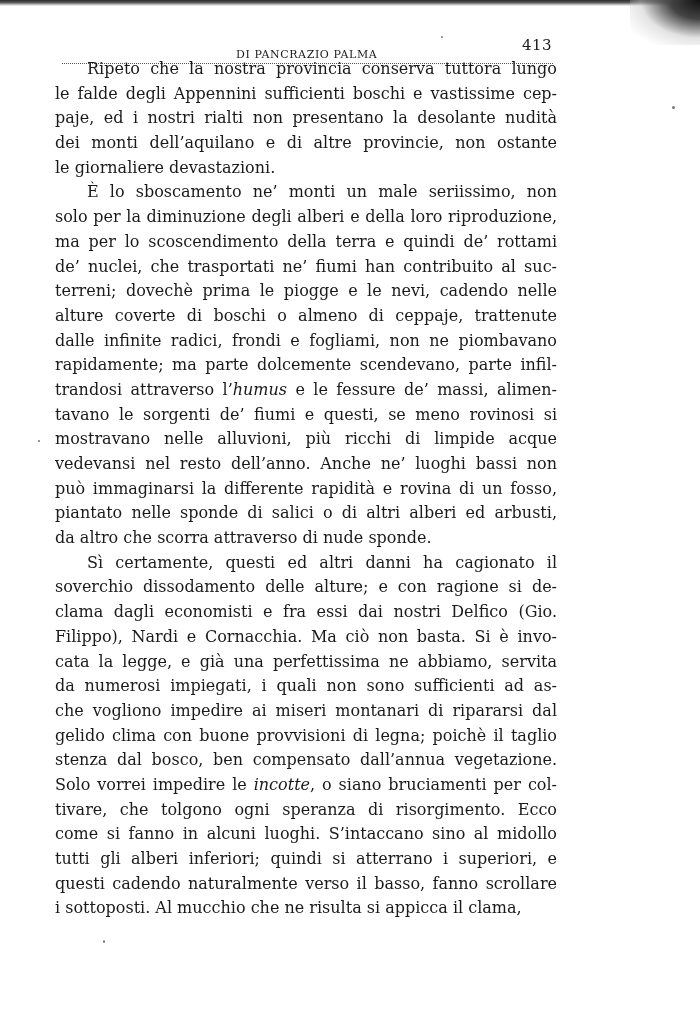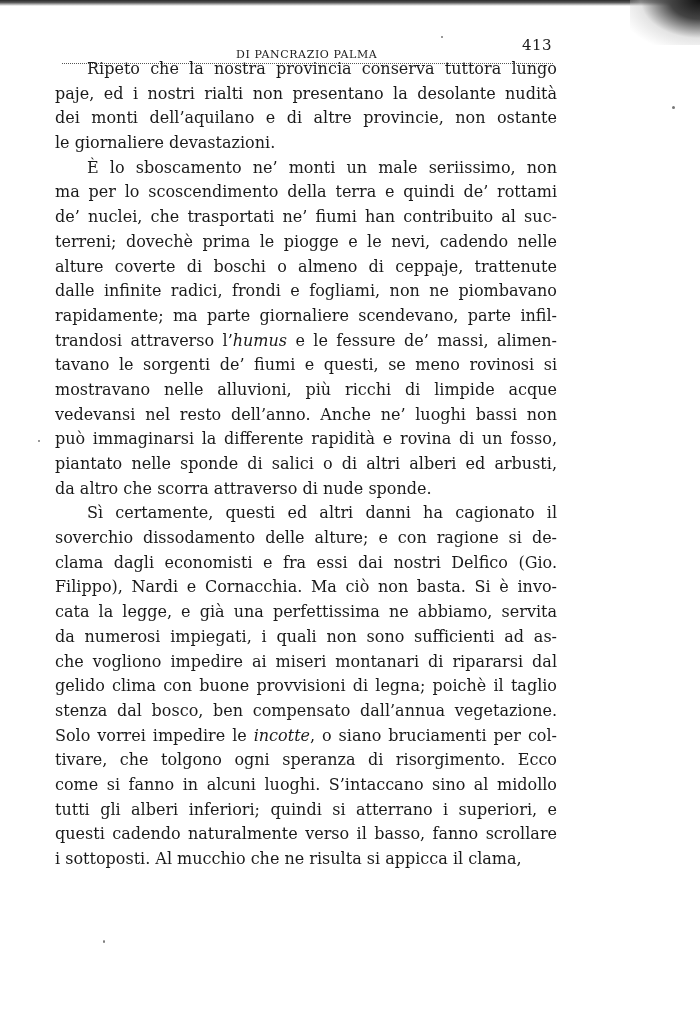--- a/index.html
+++ b/index.html
@@ -54,32 +54,34 @@
 
 <div class="running-head">
   <span class="running-title">DI PANCRAZIO PALMA</span>
   <span class="page-number">413</span>
 </div>
 <div class="rule"></div>
 
 <div class="body-text">
   <div class="paragraph">
       <span class="line indent">Ripeto che la nostra provincia conserva tuttora lungo</span>
+      <span class="line">le falde degli Appennini sufficienti boschi e vastissime cep-</span>
       <span class="line">paje, ed i nostri rialti non presentano la desolante nudità</span>
       <span class="line">dei monti dell’aquilano e di altre provincie, non ostante</span>
       <span class="line last">le giornaliere devastazioni.</span>
     </div>
   <div class="paragraph">
       <span class="line indent">È lo sboscamento ne’ monti un male seriissimo, non</span>
+      <span class="line">solo per la diminuzione degli alberi e della loro riproduzione,</span>
       <span class="line">ma per lo scoscendimento della terra e quindi de’ rottami</span>
       <span class="line">de’ nuclei, che trasportati ne’ fiumi han contribuito al suc-</span>
       <span class="line">terreni; dovechè prima le piogge e le nevi, cadendo nelle</span>
       <span class="line">alture coverte di boschi o almeno di ceppaje, trattenute</span>
       <span class="line">dalle infinite radici, frondi e fogliami, non ne piombavano</span>
-      <span class="line">rapidamente; ma parte giornaliere scendevano, parte infil-</span>
+      <span class="line">rapidamente; ma parte dolcemente scendevano, parte infil-</span>
       <span class="line">trandosi attraverso l’<em>humus</em> e le fessure de’ massi, alimen-</span>
       <span class="line">tavano le sorgenti de’ fiumi e questi, se meno rovinosi si</span>
       <span class="line">mostravano nelle alluvioni, più ricchi di limpide acque</span>
       <span class="line">vedevansi nel resto dell’anno. Anche ne’ luoghi bassi non</span>
       <span class="line">può immaginarsi la differente rapidità e rovina di un fosso,</span>
       <span class="line">piantato nelle sponde di salici o di altri alberi ed arbusti,</span>
       <span class="line last">da altro che scorra attraverso di nude sponde.</span>
     </div>
   <div class="paragraph">
       <span class="line indent">Sì certamente, questi ed altri danni ha cagionato il</span>

